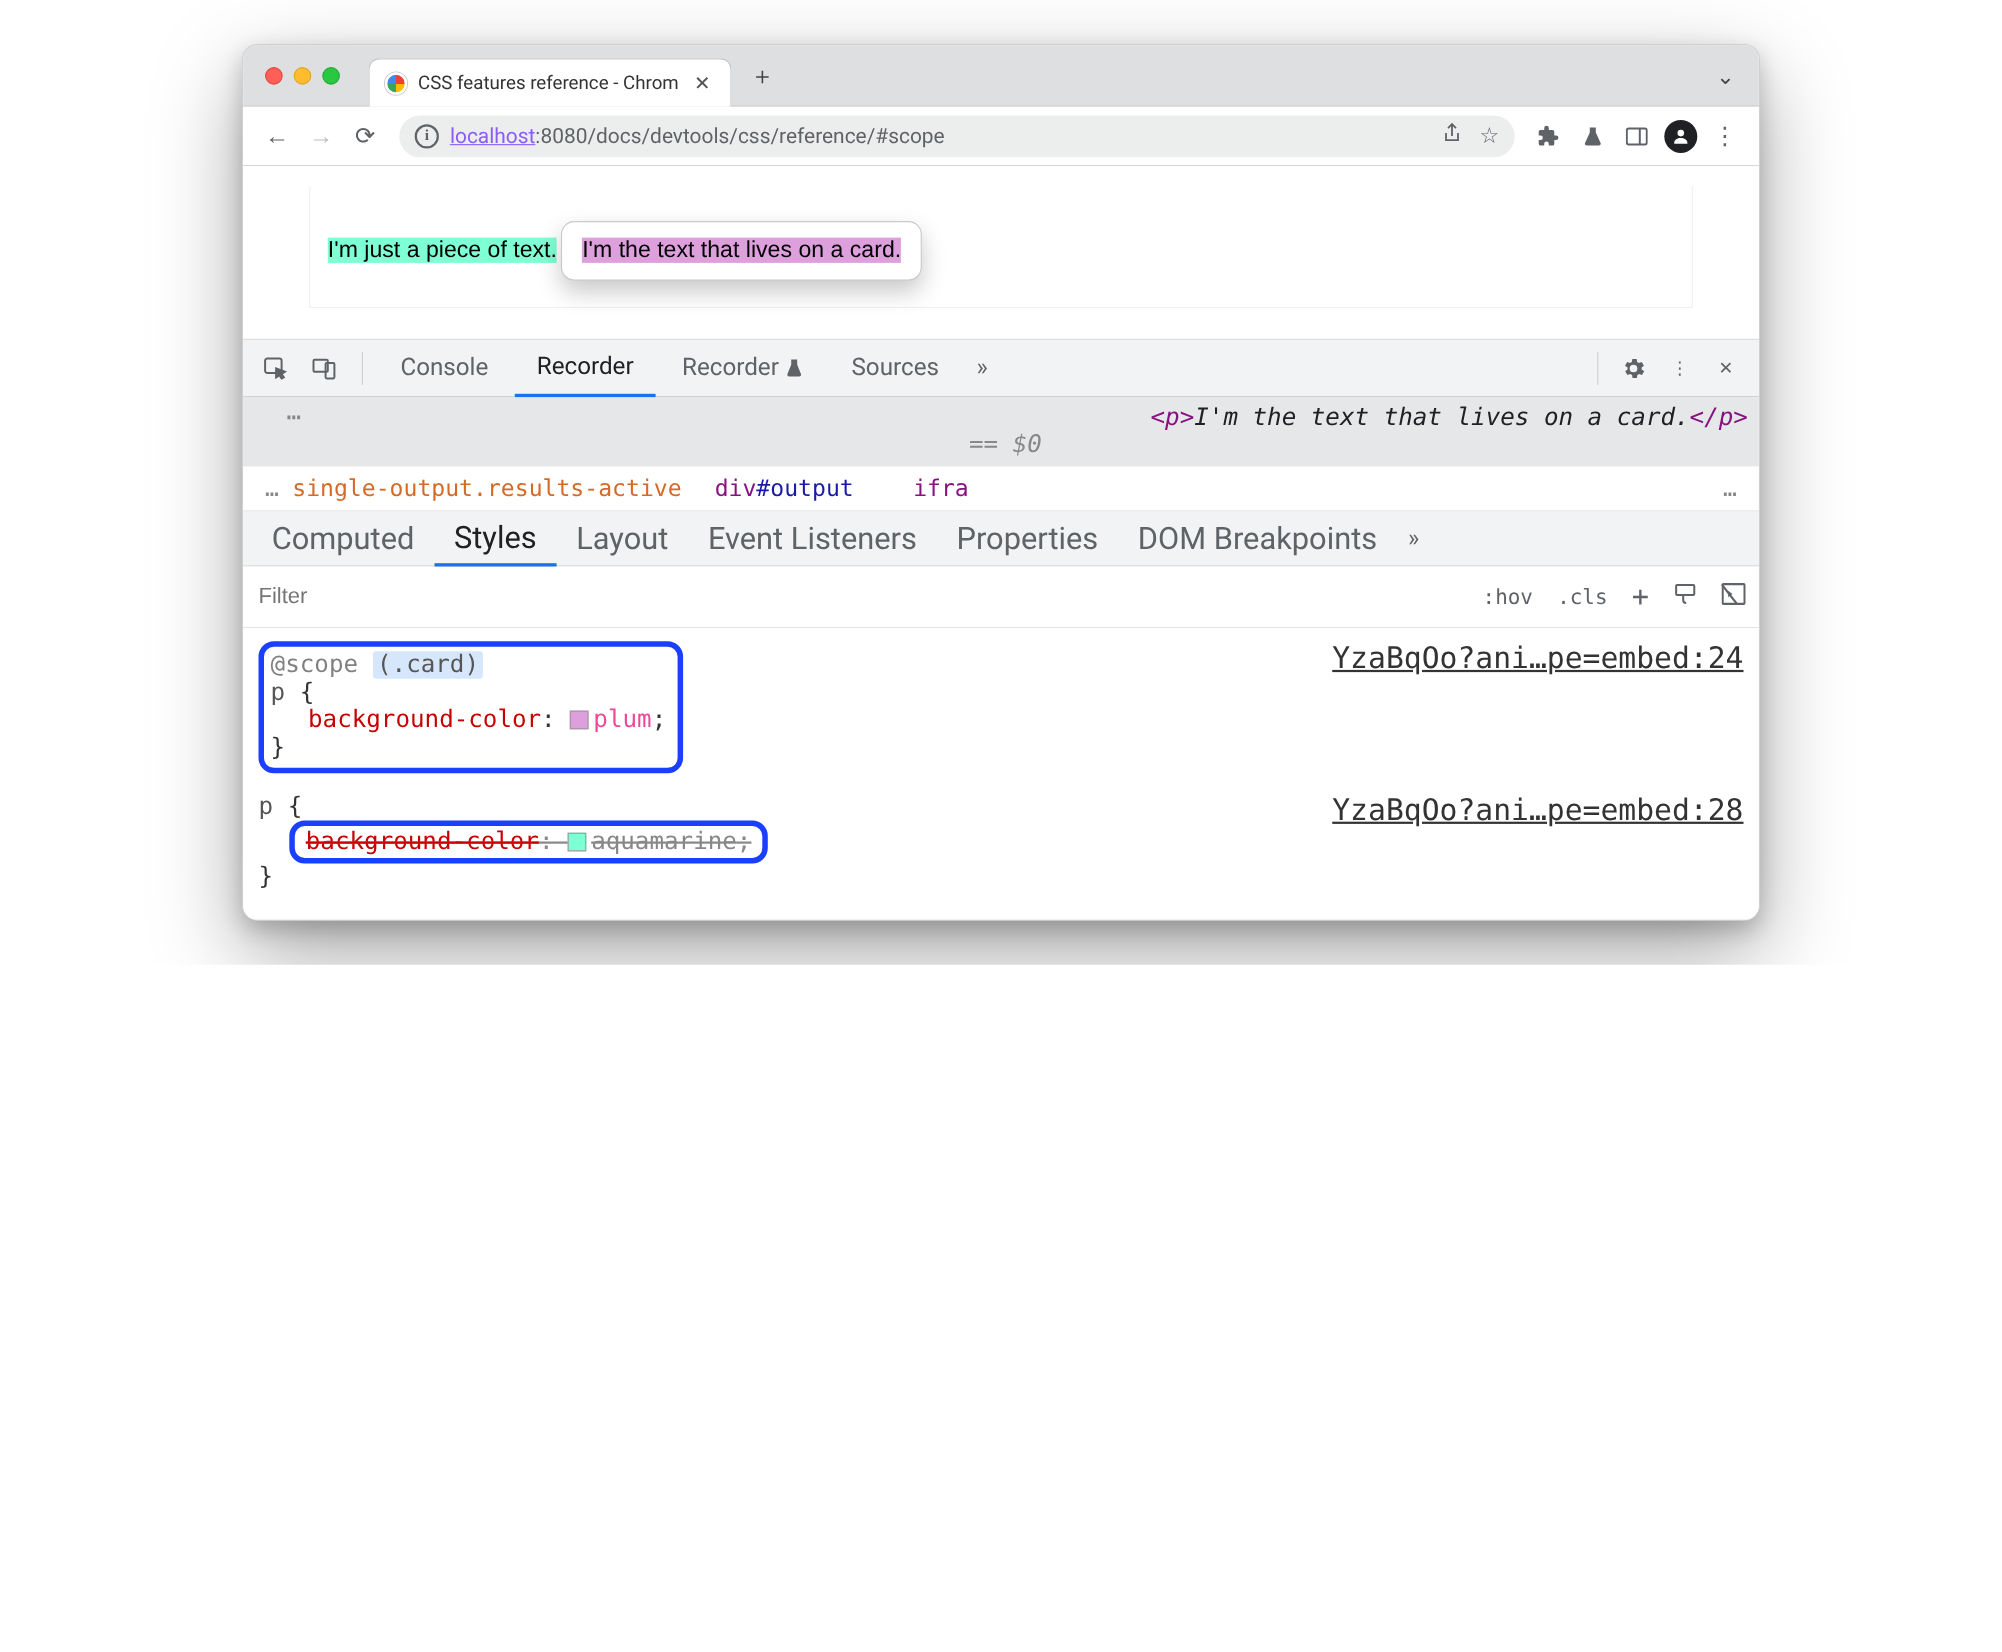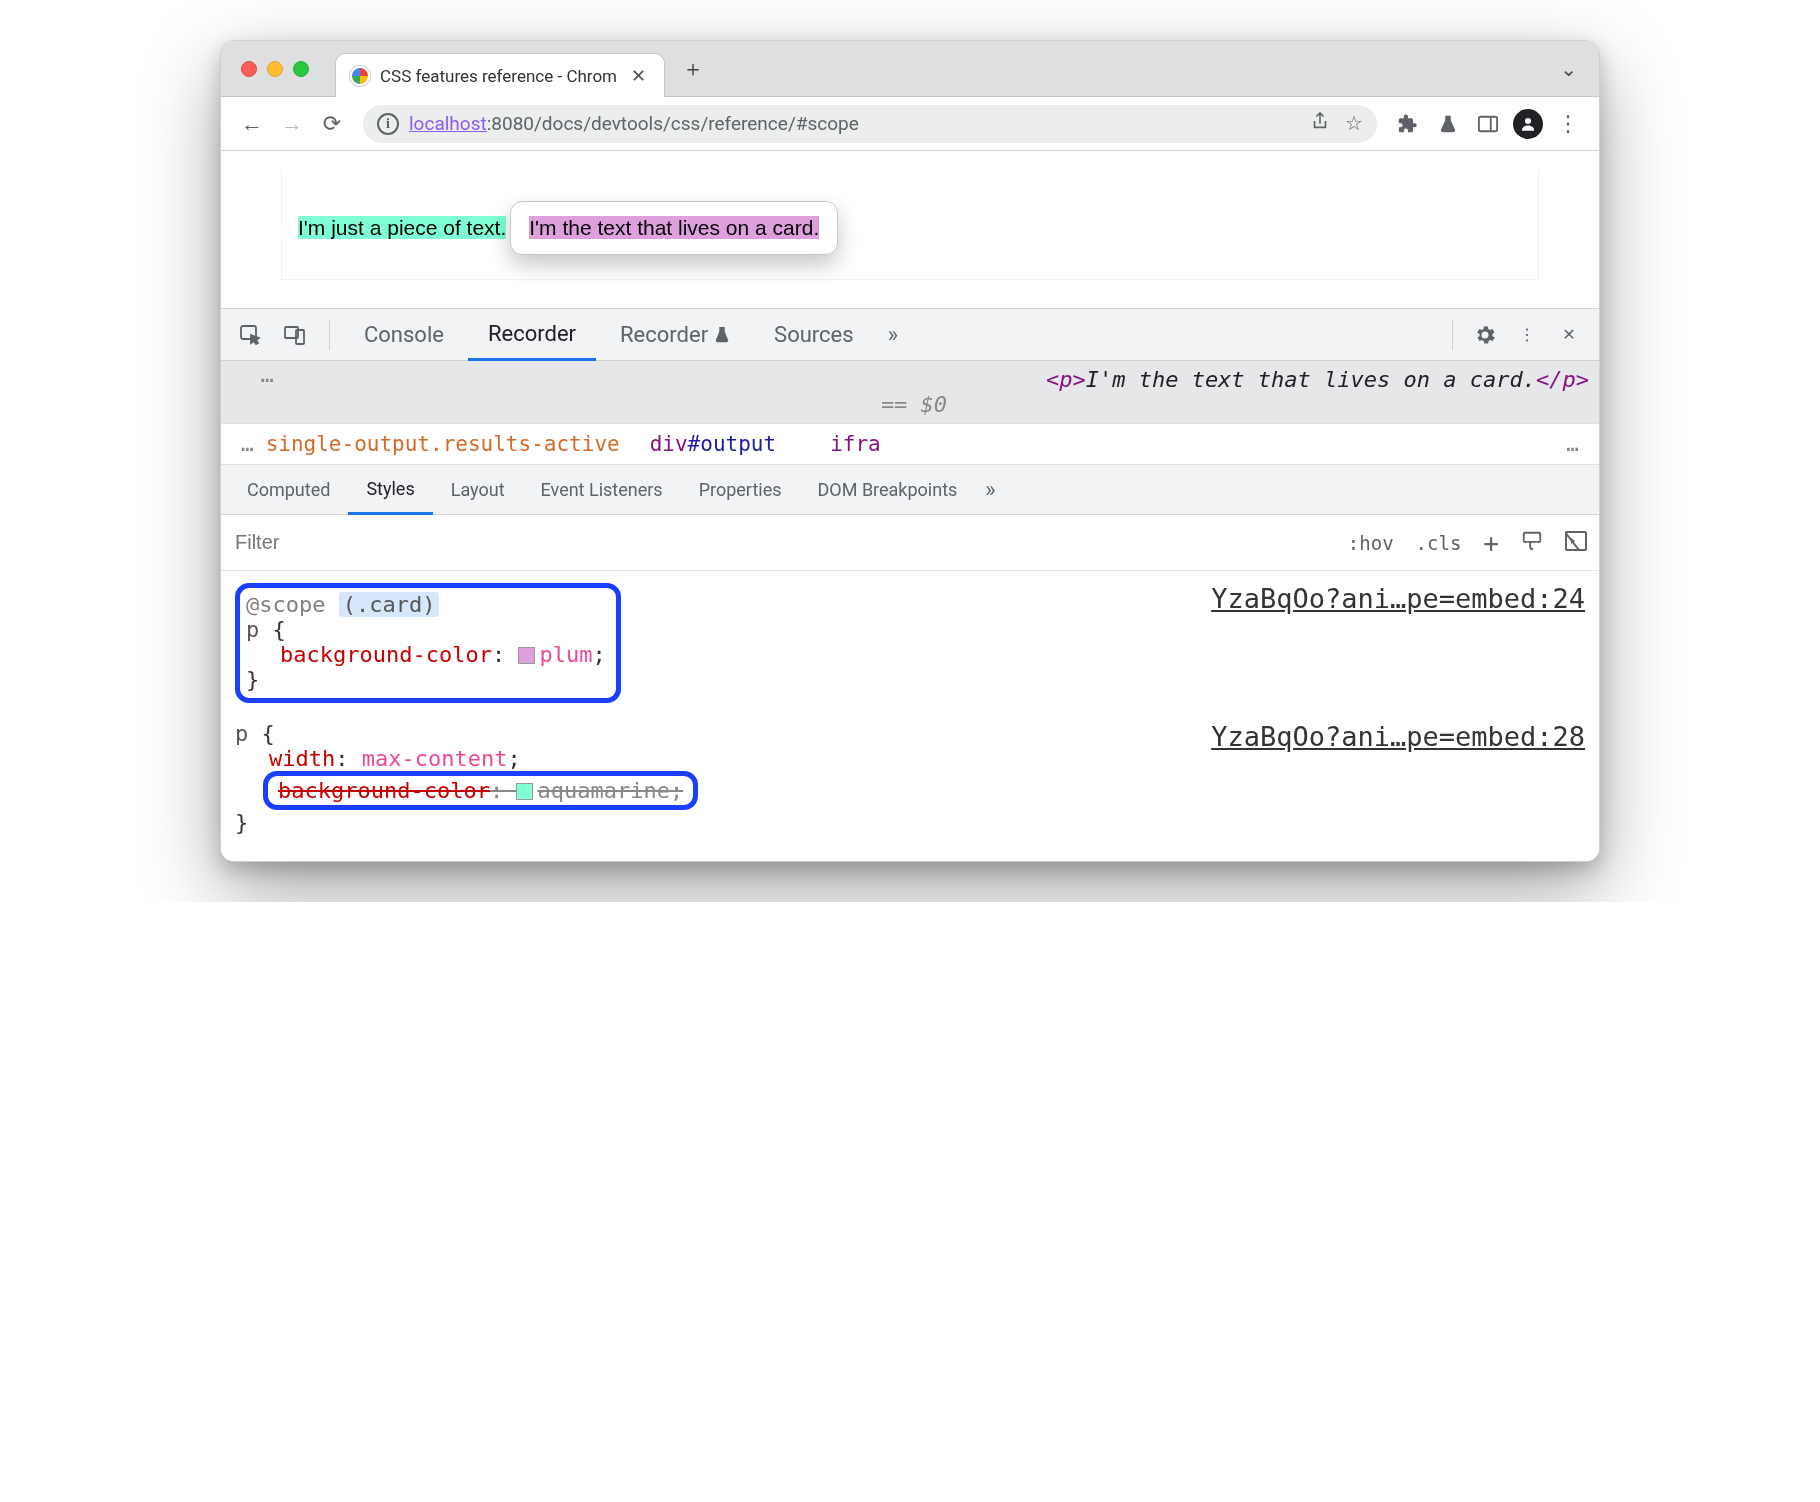--- a/index.html
+++ b/index.html
@@ -210,21 +210,21 @@
     align-items: center;
     height: 50px;
     padding: 0 8px;
     border-bottom: 1px solid #d6d6d6;
     gap: 0;
   }
   .dt-subtab {
     padding: 0 18px;
     height: 50px;
     display: flex; align-items: center;
-    font-size: 18px;
+    font-size: 28px;
     color: #5f6368;
     cursor: pointer;
   }
   .dt-subtab.active { color: #202124; border-bottom: 3px solid #1a73e8; }
   
   .dt-filter-row {
     background: #fff;
     display: flex;
     align-items: center;
     height: 56px;
@@ -476,24 +476,20 @@
             <span class="prop">background-color</span><span class="brace">:</span>
             <span class="swatch sw-plum"></span><span class="val">plum</span><span class="brace">;</span>
           </div>
           <div><span class="brace">}</span></div>
         </div>
       </div>
 
       <div class="rule">
         <a class="src-link">YzaBqOo?ani…pe=embed:28</a>
         <div><span class="sel">p</span> <span class="brace">{</span></div>
-        <div class="indent">
-          <span class="prop">width</span><span class="brace">:</span>
-          <span class="val">max-content</span><span class="brace">;</span>
-        </div>
         <div class="annot-box2">
           <span class="strike">
             <span class="prop">background-color</span>: 
             <span class="swatch sw-aqua"></span><span>aquamarine</span>;
           </span>
         </div>
         <div><span class="brace">}</span></div>
       </div>
 
     </div>

